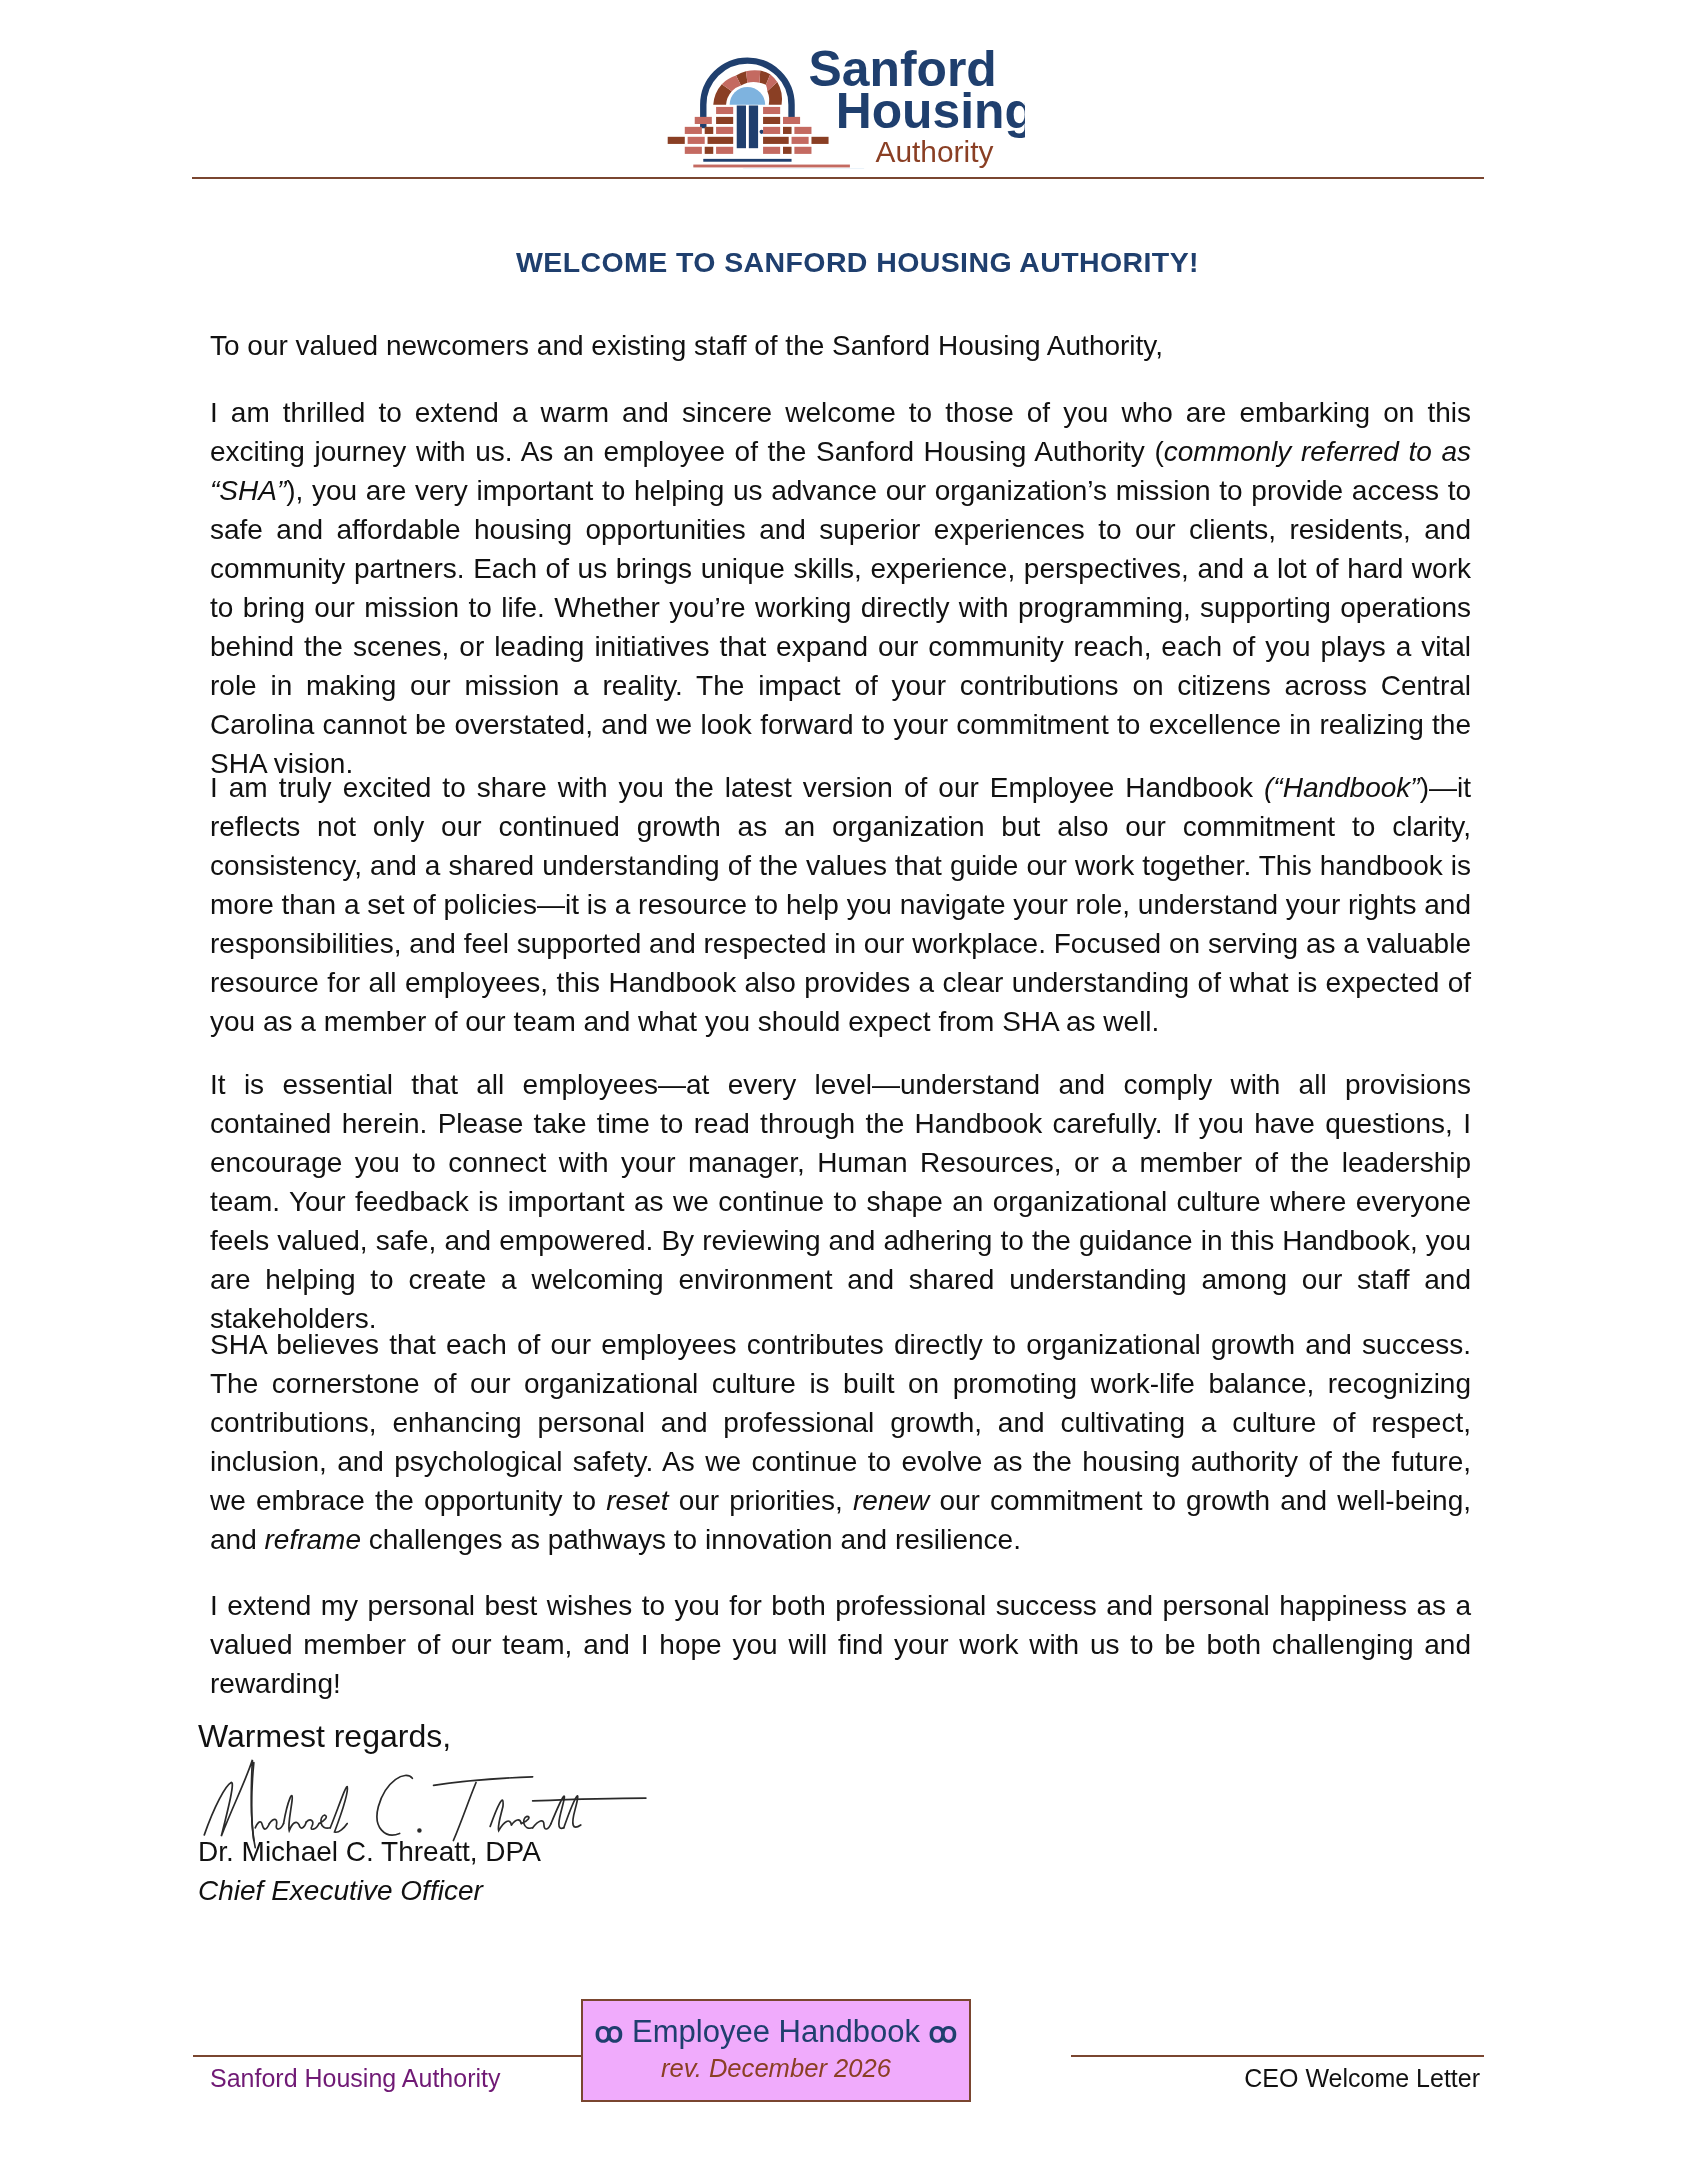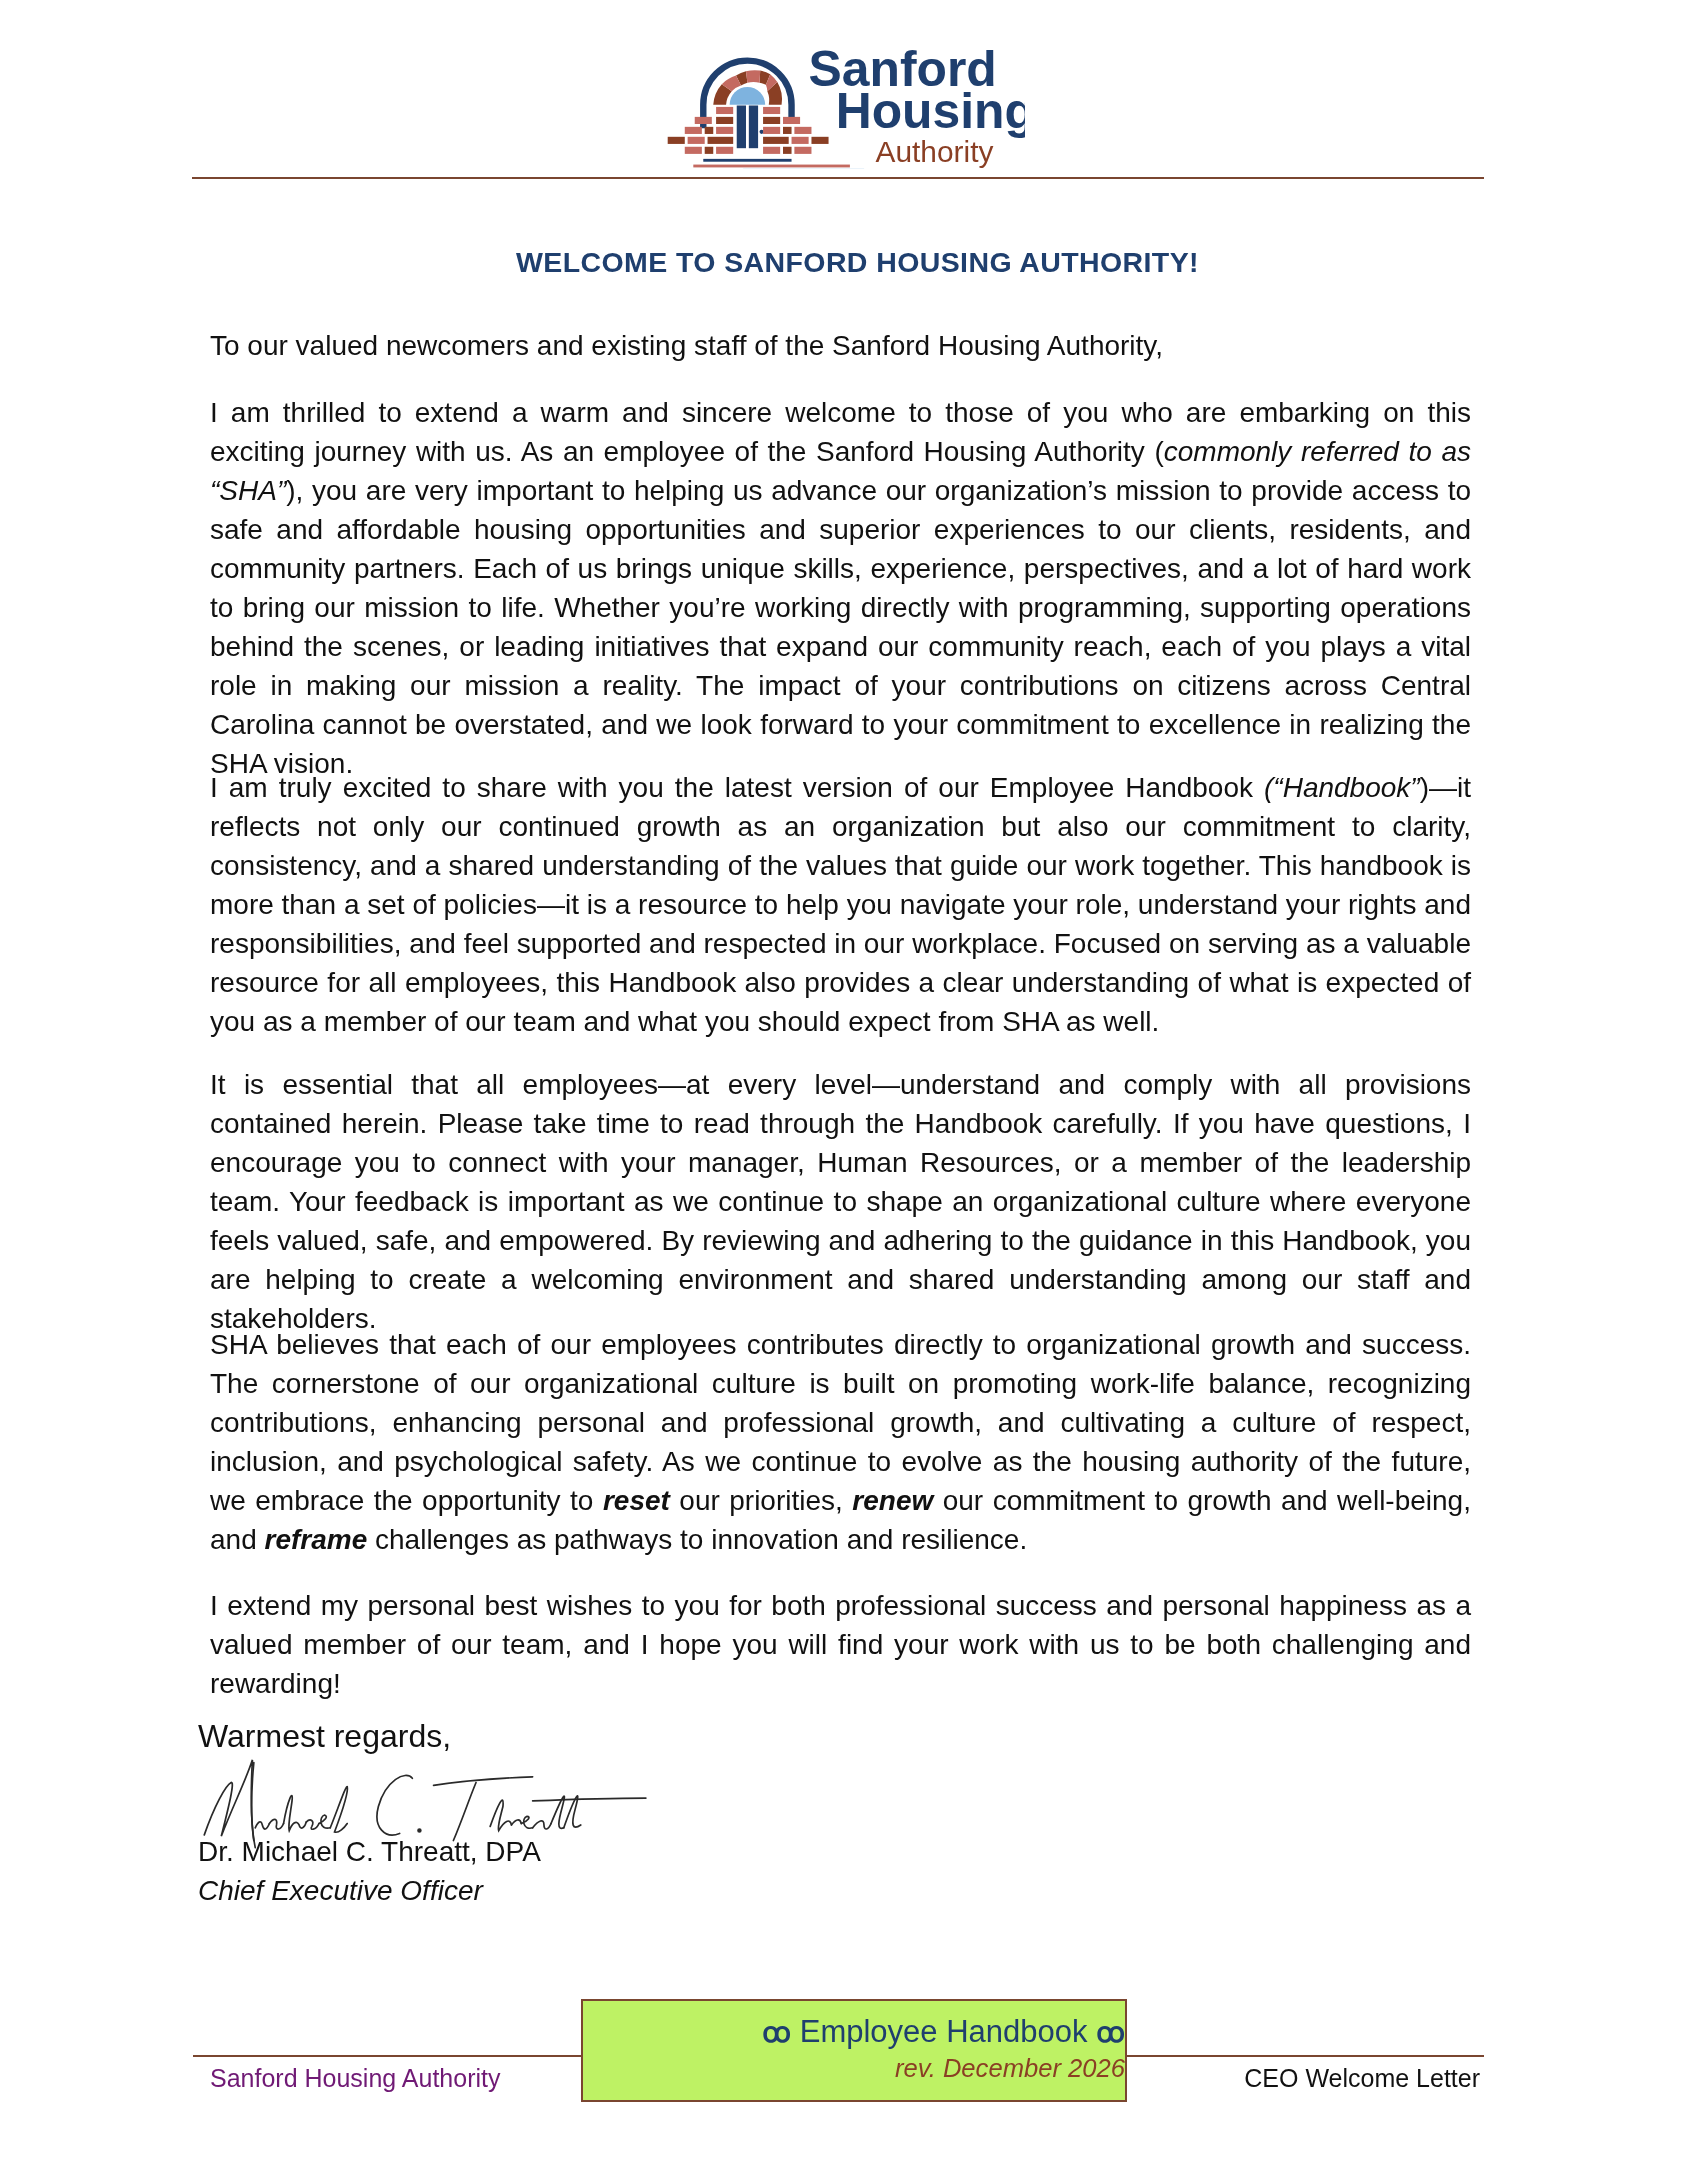--- a/index.html
+++ b/index.html
@@ -20,27 +20,27 @@
   .p4 { top: 1313px; }
   .p5 { top: 1574px; }
   .closing { position: absolute; left: 198px; top: 1717px; font-size: 32px; line-height: 38px; }
   .signature { position: absolute; left: 199px; top: 1757px; width: 455px; height: 92px; }
   .signer-name { position: absolute; left: 198px; top: 1833px; font-size: 28px; line-height: 38px; }
   .signer-title { position: absolute; left: 198px; top: 1872px; font-size: 28px; line-height: 38px; font-style: italic; }
   .footer-rule-left { position: absolute; left: 193px; top: 2055px; width: 391px; height: 2.1px; background: #7a4630; }
   .footer-rule-right { position: absolute; left: 1071px; top: 2055px; width: 413px; height: 2.1px; background: #7a4630; }
   .footer-left { position: absolute; left: 210px; top: 2061px; font-size: 25px; line-height: 34px; color: #701a75; }
   .footer-right { position: absolute; right: 201px; top: 2061px; font-size: 25px; line-height: 34px; color: #111; }
-  .footer-box { position: absolute; left: 581px; top: 1999px; width: 546px; height: 103px;
-                background: #bef264; border: 2.8px solid #7a4630; box-sizing: border-box; text-align: right; }
+  .footer-box { position: absolute; left: 581px; top: 1999px; width: 390px; height: 103px;
+                background: #f0abfc; border: 2.8px solid #7a4630; box-sizing: border-box; text-align: center; }
   .footer-box-title { margin-top: 11.4px; font-size: 31px; line-height: 40px; color: #1f3f6e; }
   .footer-box-title .orn { font-weight: bold; font-size: 28.5px; }
   .footer-box-rev { font-size: 25.6px; line-height: 33px; color: #8a3f24; font-style: italic; }
   em { font-style: italic; }
-  strong em, em strong { font-weight: bold; font-style: italic; }
+  strong em, em strong { font-weight: normal; font-style: italic; }
 </style>
 </head>
 <body>
 
 <div class="logo">
   <svg width="363" height="132" viewBox="0 0 510 185">
 
     <path d="M58 128 L58 95 A62 62 0 0 1 182 95 L182 115" fill="none" stroke="#1f3f6e" stroke-width="9"></path>
 
     <g fill="#8a3f24">

